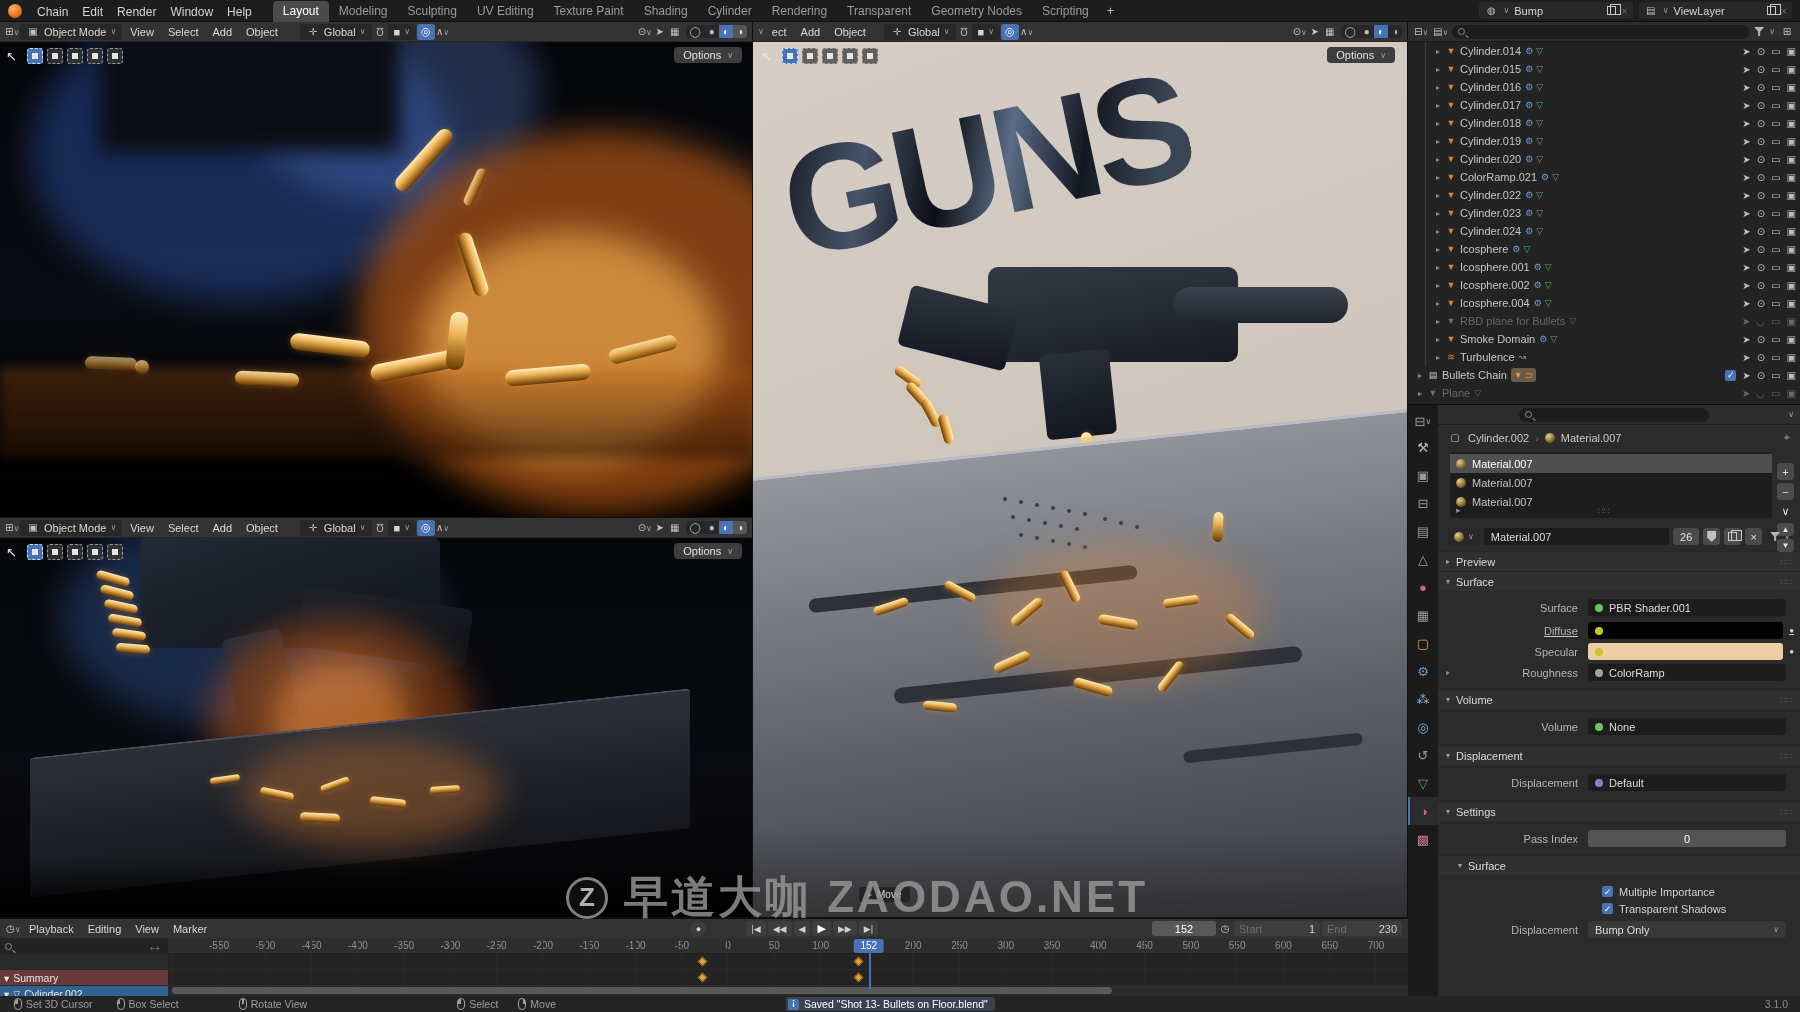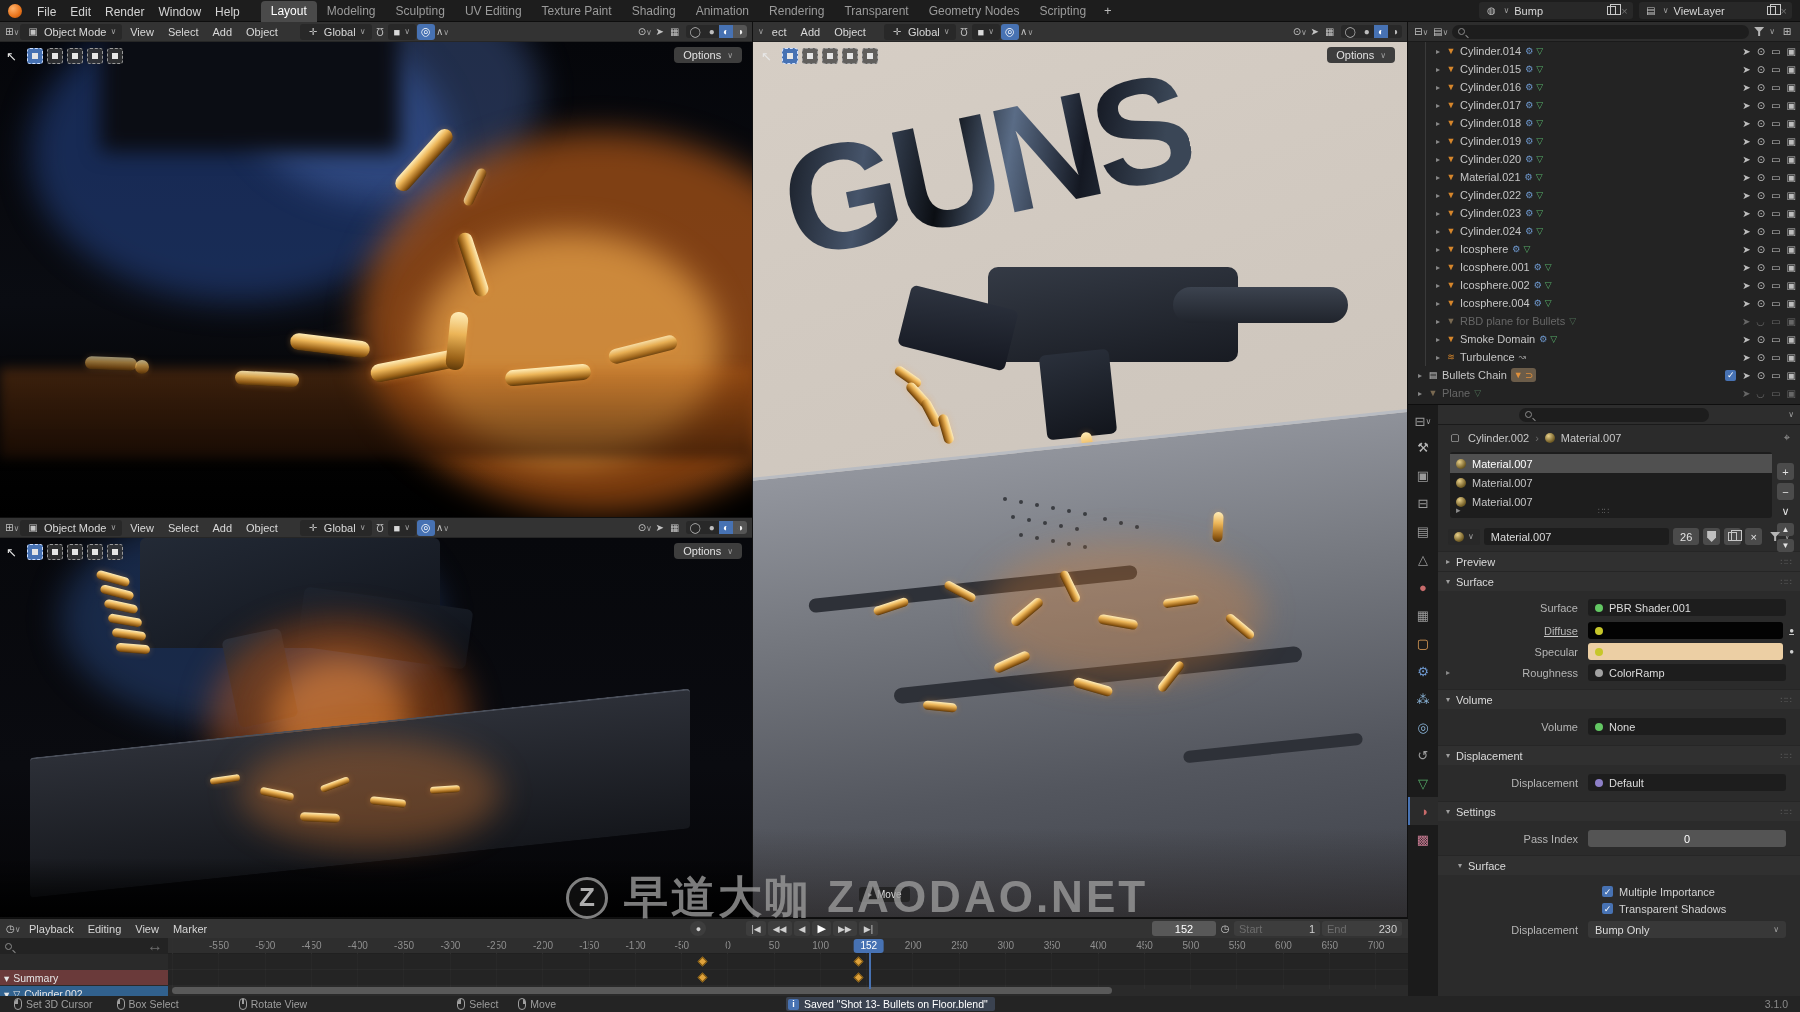--- a/index.html
+++ b/index.html
@@ -154,29 +154,29 @@
     background:rgba(40,40,40,.4);}
   #wm-text { font-size:44px; font-weight:bold; color:#9a9a9a; letter-spacing:3px; white-space:nowrap; }
 </style>
 </head>
 <body>
 
 <div id="root">
 
   <div id="topbar" class="region">
     <span class="blender-logo"></span>
-    <span id="tb-menus"><span class="tb-menu">File</span><span class="tb-menu">Edit</span><span class="tb-menu">Render</span><span class="tb-menu">Window</span><span class="tb-menu">Help</span></span>
+    <span id="tb-menus"><span class="tb-menu">Chain</span><span class="tb-menu">Edit</span><span class="tb-menu">Render</span><span class="tb-menu">Window</span><span class="tb-menu">Help</span></span>
     <span id="ws-tabs">
         <span class="ws-tab active">Layout</span>
         <span class="ws-tab">Modeling</span>
         <span class="ws-tab">Sculpting</span>
         <span class="ws-tab">UV Editing</span>
         <span class="ws-tab">Texture Paint</span>
         <span class="ws-tab">Shading</span>
-        <span class="ws-tab">Animation</span>
+        <span class="ws-tab">Cylinder</span>
         <span class="ws-tab">Rendering</span>
         <span class="ws-tab">Transparent</span>
         <span class="ws-tab">Geometry Nodes</span>
         <span class="ws-tab">Scripting</span>
       </span>
     <span class="ws-add">+</span>
     <div id="topbar-right">
       <div class="tb-field">
         <span class="icon-g">◍</span>
         <span class="caret">∨</span>
@@ -532,21 +532,21 @@
           <span class="ol-right">
             <span>➤</span>
             <span>⊙</span>
             <span>▭</span>
             <span>▣</span>
           </span>
         </div>
         <div class="ol-row" style="padding-left: 24px;">
           <span class="exp">▸</span>
           <span class="oicon" style="color: rgb(214, 134, 43);">▼</span>
-          <span class="nm">Material.021</span>
+          <span class="nm">ColorRamp.021</span>
           <span class="mini" style="color: rgb(111, 154, 209);">⚙</span>
           <span class="mini" style="color: rgb(87, 177, 106);">▽</span>
           <span class="ol-right">
             <span>➤</span>
             <span>⊙</span>
             <span>▭</span>
             <span>▣</span>
           </span>
         </div>
         <div class="ol-row" style="padding-left: 24px;">

